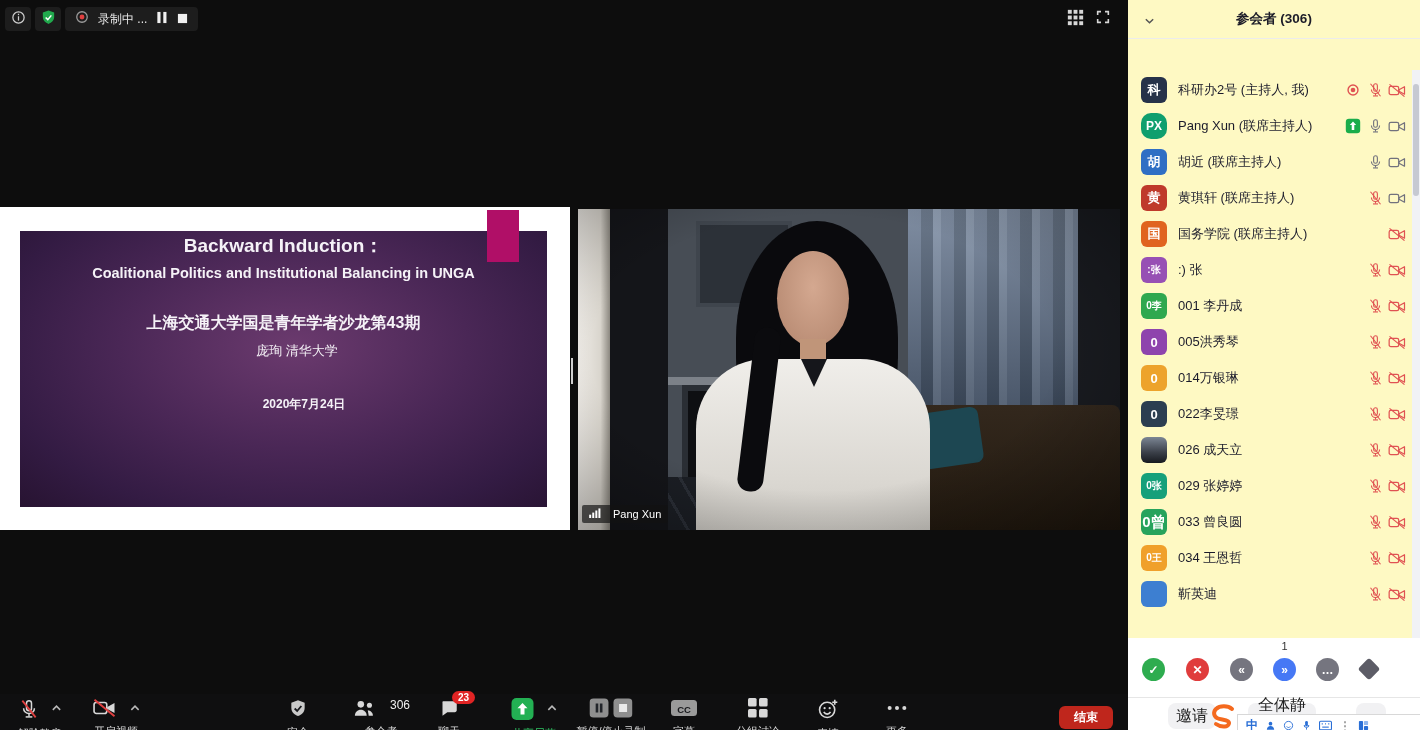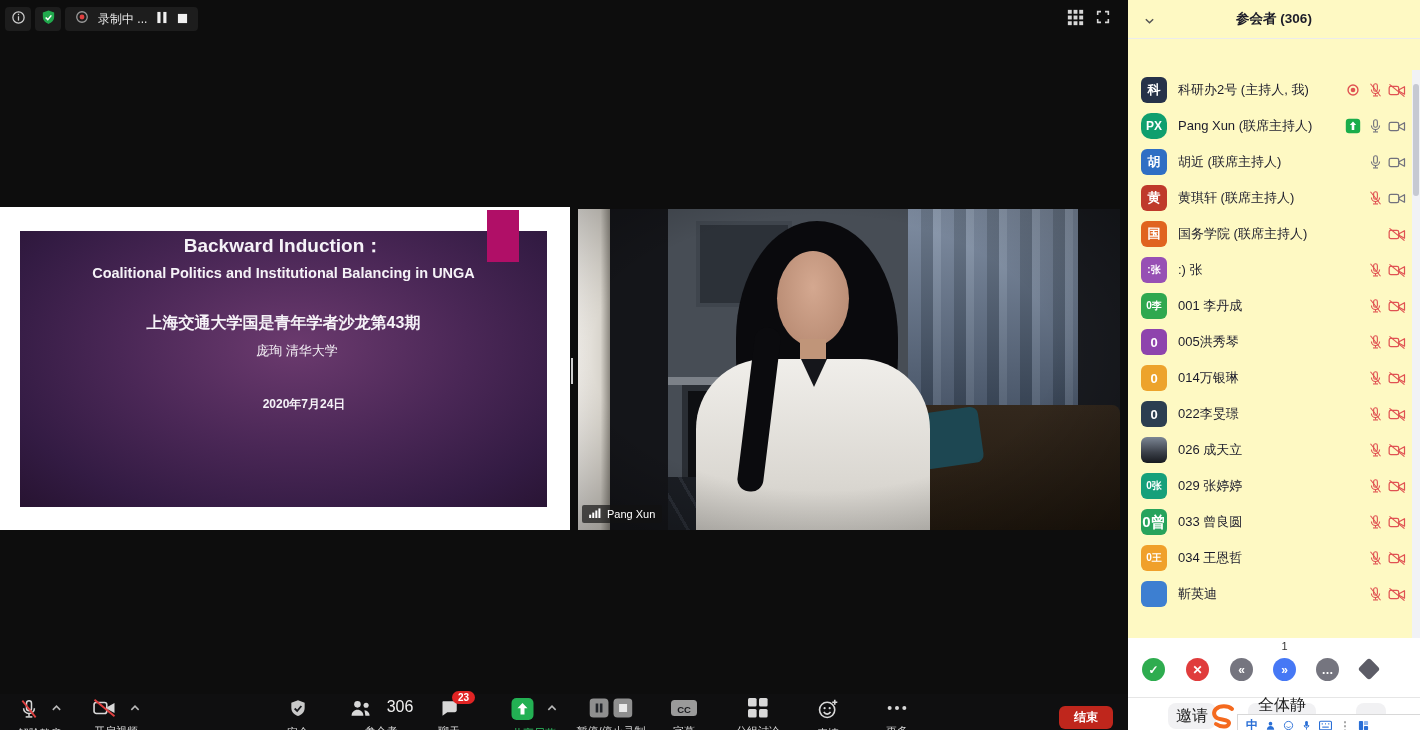--- a/index.html
+++ b/index.html
@@ -50,29 +50,29 @@
   .v-pillow{left:341px;top:201px;width:62px;height:56px;background:#1d4752;border-radius:8px;transform:rotate(-8deg);}
   .v-hair{left:158px;top:12px;width:162px;height:235px;background:#0a0a0d;border-radius:50% 50% 42% 42%;}
   .v-face{left:199px;top:42px;width:72px;height:95px;border-radius:50%;
           background:radial-gradient(ellipse at 50% 38%,#d4a890,#b78a72 85%);}
   .v-neck{left:222px;top:130px;width:26px;height:26px;background:#c09579;}
   .v-shirt{left:118px;top:150px;width:234px;height:171px;border-radius:70px 70px 0 0;
            background:linear-gradient(180deg,#f0eeea,#dbd8d2 70%,#cfccc6);}
   .v-vneck{left:223px;top:150px;width:26px;height:28px;background:#15161b;clip-path:polygon(0 0,100% 0,50% 100%);}
   .v-strand{left:168px;top:118px;width:26px;height:165px;background:#0b0b0e;border-radius:12px;transform:rotate(7deg);}
   .v-vig{left:0;top:0;width:100%;height:100%;background:radial-gradient(ellipse at 45% 45%,transparent 55%,rgba(0,0,0,.38));}
-  #nameplate{position:absolute;left:4px;top:296px;height:18px;padding:0 7px;display:flex;align-items:center;gap:6px;
+  #nameplate{position:absolute;left:4px;top:296px;height:18px;padding:0 7px;display:flex;align-items:center;gap:12px;
              background:rgba(18,18,18,.68);color:#fff;font-size:11px;border-radius:2px;z-index:5;}
   
   #toolbar{position:absolute;left:0;top:694px;width:1128px;height:36px;background:#0f0f10;}
   .tb-item{position:absolute;top:4px;transform:translateX(-50%);text-align:center;color:#d9d9d9;}
   .tb-ico{position:relative;display:inline-flex;align-items:flex-start;gap:12px;height:22px;}
   .tb-label{font-size:11px;margin-top:2px;white-space:nowrap;color:#d9d9d9;}
   .tb-item.green .tb-label{color:#2fc463;}
-  .tb-count{font-size:16px;color:#f0f0f0;margin-left:2px;}
+  .tb-count{font-size:12px;color:#f0f0f0;margin-left:2px;}
   .tb-badge{position:absolute;top:-7px;right:-16px;background:#e02424;color:#fff;font-size:10px;
             padding:1px 6px;border-radius:9px;font-weight:bold;}
   #end-btn{position:absolute;left:1059px;top:706px;width:54px;height:23px;background:#bf261c;color:#fff;
            font-size:12px;font-weight:bold;border:none;border-radius:6px;display:flex;align-items:center;justify-content:center;}
   
   #panel{position:absolute;left:1128px;top:0;width:292px;height:730px;background:#fef9c3;color:#1c1c28;}
   #panel-header{position:absolute;left:0;top:0;width:100%;height:38px;border-bottom:1px solid #ececec;}
   #panel-collapse{position:absolute;left:10px;top:9px;width:22px;height:22px;display:flex;align-items:center;justify-content:center;}
   #panel-title{position:absolute;left:0;top:0;width:100%;text-align:center;line-height:38px;
                font-size:13.5px;font-weight:bold;}

